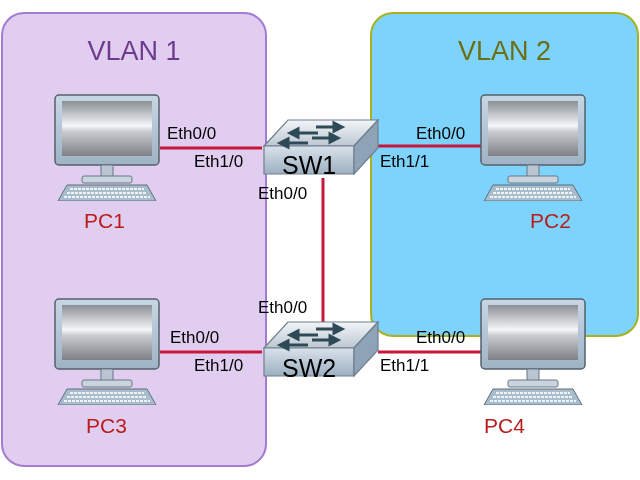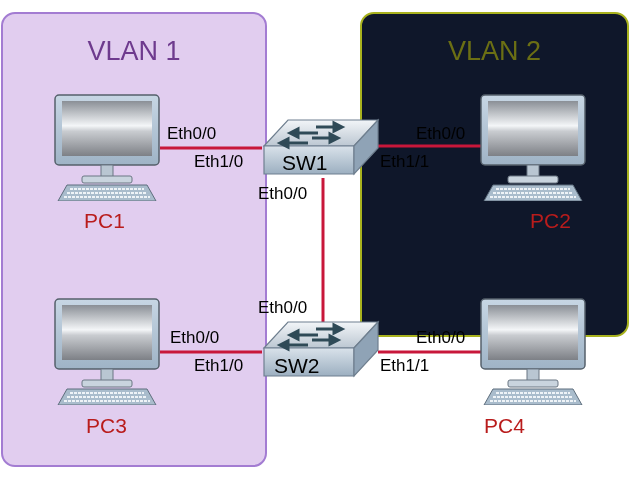--- a/index.html
+++ b/index.html
@@ -1,28 +1,28 @@
 <!DOCTYPE html>
 <html><head>
   <meta charset="utf-8">
   <style>
     html, body { margin: 0; padding: 0; background: #ffffff; }
     body { width: 640px; height: 480px; position: relative; overflow: hidden; font-family: "Liberation Sans", sans-serif; }
-    .zone { position: absolute; border-radius: 14px; box-sizing: border-box; }
+    .zone { position: absolute; border-radius: 23px; box-sizing: border-box; }
     #zone-vlan1 { left: 1px; top: 12px; width: 266px; height: 455px; background: #e1cdef; border: 2px solid #a37cd2; }
-    #zone-vlan2 { left: 360px; top: 12px; width: 269px; height: 325px; background: #0f172a; border: 2px solid #a8b21e; }
+    #zone-vlan2 { left: 370px; top: 12px; width: 269px; height: 325px; background: #7dd3fc; border: 2px solid #a8b21e; }
     .zone-title { position: absolute; top: 22px; width: 100%; text-align: center; font-size: 27px; }
     #zone-vlan1 .zone-title { color: #6e3a8e; }
     #zone-vlan2 .zone-title { color: #6b6f14; }
     svg.links { position: absolute; left: 0; top: 0; }
     .lbl { position: absolute; font-size: 17px; color: #000; white-space: nowrap; text-align: center; }
     .devlbl { position: absolute; font-size: 21px; color: #b91c1c; white-space: nowrap; }
     .pc { position: absolute; width: 110px; height: 108px; }
     .sw { position: absolute; width: 122px; height: 64px; }
-    .swlbl { position: absolute; font-size: 21px; color: #000; white-space: nowrap; }
+    .swlbl { position: absolute; font-size: 25px; color: #000; white-space: nowrap; }
   </style>
 </head>
 <body>
 
 <svg width="0" height="0" style="position:absolute">
   <defs>
     <linearGradient id="scr" x1="0" y1="0" x2="0" y2="1">
       <stop offset="0" stop-color="#8a8f96"></stop>
       <stop offset="0.45" stop-color="#f4f6f8"></stop>
       <stop offset="0.55" stop-color="#c9ccd0"></stop>
@@ -106,21 +106,21 @@
 <div class="devlbl" style="left:484px;top:414px">PC4</div>
 
 <svg class="sw" style="left:258px;top:118px" viewBox="0 0 122 64">
     <use href="#sw-icon"></use>
   </svg>
 <div class="swlbl" style="left:282px;top:151px">SW1</div>
 
 <svg class="sw" style="left:258px;top:320px" viewBox="0 0 122 64">
     <use href="#sw-icon"></use>
   </svg>
-<div class="swlbl" style="left:274px;top:354px">SW2</div>
+<div class="swlbl" style="left:282px;top:354px">SW2</div>
 
 <div class="lbl" style="left:167px;top:124px">Eth0/0</div>
 <div class="lbl" style="left:194px;top:152px">Eth1/0</div>
 
 <div class="lbl" style="left:416px;top:124px">Eth0/0</div>
 <div class="lbl" style="left:380px;top:152px">Eth1/1</div>
 
 <div class="lbl" style="left:258px;top:184px">Eth0/0</div>
 <div class="lbl" style="left:258px;top:298px">Eth0/0</div>
 

